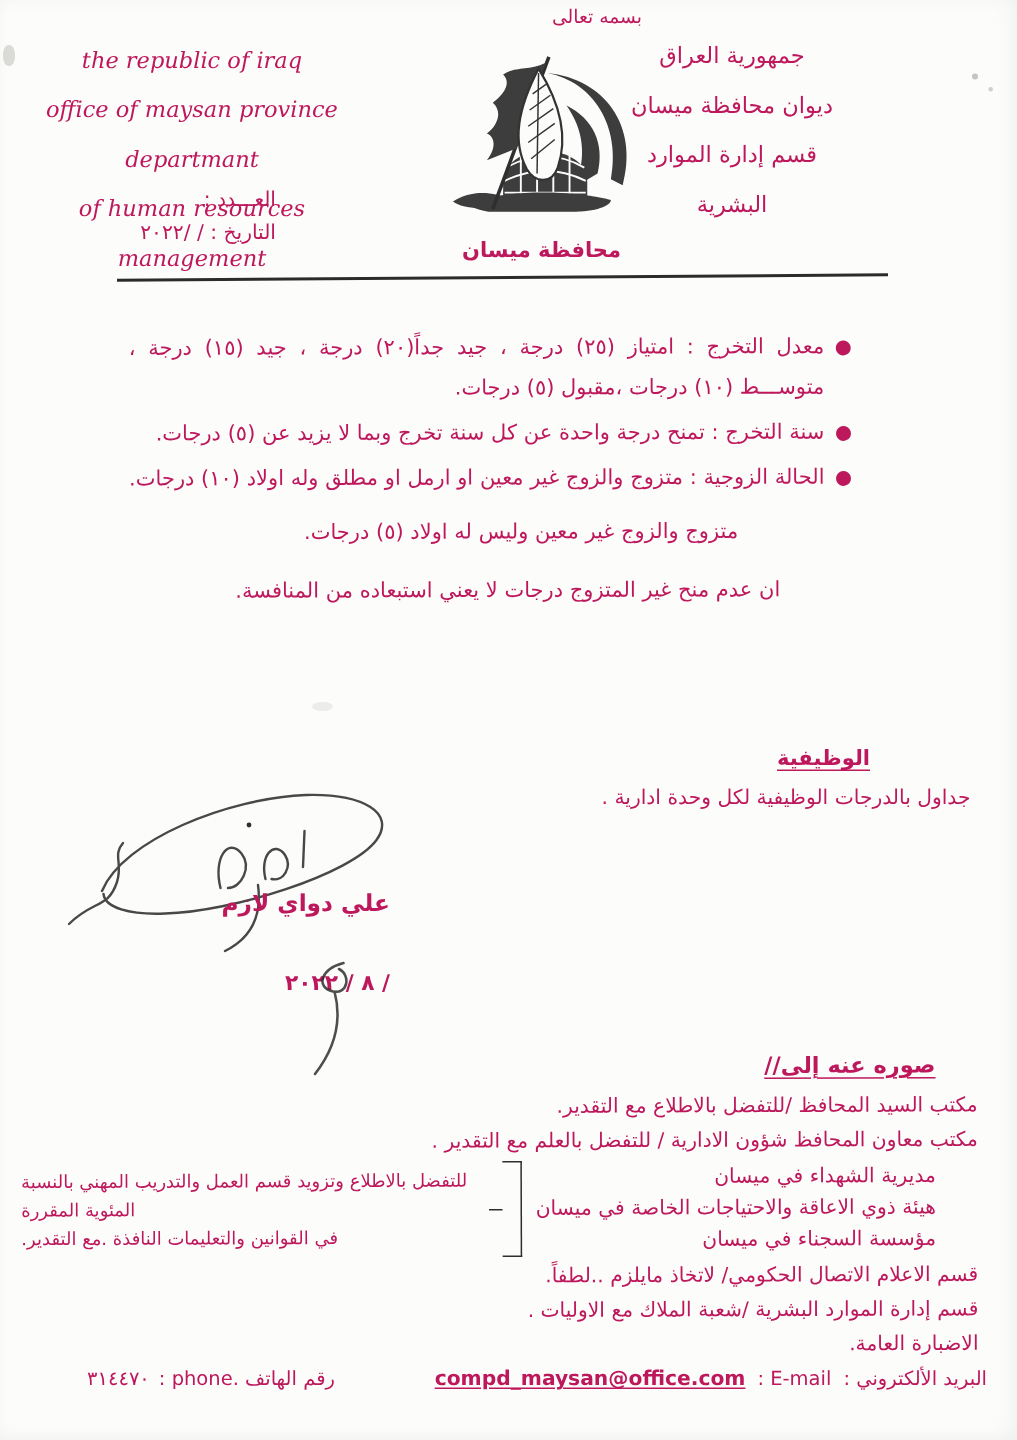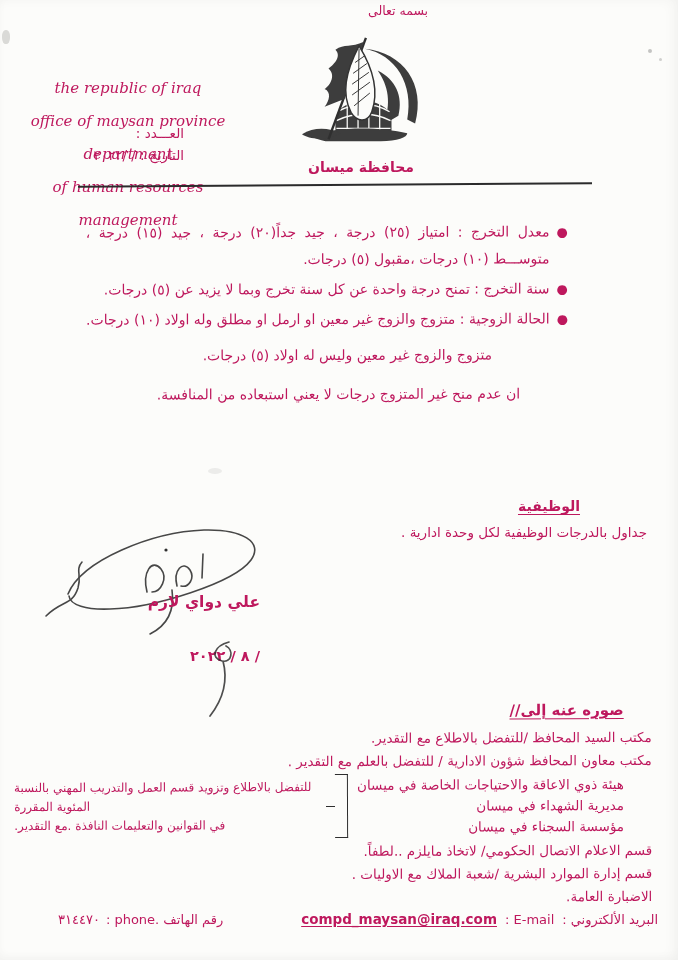--- a/index.html
+++ b/index.html
@@ -5,21 +5,21 @@
   html,body{margin:0;padding:0;background:#e9e9e7;}
   .page{
     position:relative;width:678px;height:960px;margin:0 auto;
     background:#fcfcfa;color:#be185d;overflow:hidden;
     font-family:"DejaVu Sans",sans-serif;
     box-shadow:inset -5px 0 12px rgba(0,0,0,.035), inset 0 -4px 10px rgba(0,0,0,.02);
   }
   
   .basmala{position:absolute;top:3px;left:398px;transform:translateX(-50%);font-size:12.5px;}
   .hdr-en{position:absolute;top:24px;left:16px;width:224px;text-align:center;
-    font-family:"DejaVu Serif",serif;font-style:italic;font-size:15px;line-height:33px;margin-top:48px;}
+    font-family:"DejaVu Serif",serif;font-style:italic;font-size:15px;line-height:33px;}
   .hdr-ar{position:absolute;top:21px;left:406px;width:164px;text-align:center;
     direction:rtl;font-size:15px;line-height:33px;}
   .refs{position:absolute;top:122px;left:44px;width:140px;direction:rtl;
     font-size:13.5px;line-height:22px;text-align:right;}
   .logo{position:absolute;top:33px;left:294px;width:134px;text-align:center;}
   .logo-caption{font-weight:bold;font-size:14px;margin-top:0;direction:rtl;}
   .rule{position:absolute;top:184px;left:78px;width:514px;border-top:2px solid #2b2b2b;
     transform:rotate(-0.4deg);}
   
   .doc-body{position:absolute;top:219px;right:110px;width:482px;direction:rtl;
@@ -78,20 +78,25 @@
 <div class="page">
 
   <div class="basmala">بسمه تعالى</div>
 
   <div class="hdr-en">
     <div>the republic of iraq</div>
     <div>office of maysan province departmant</div>
     <div>of human resources management</div>
   </div>
 
+  <div class="hdr-ar">
+    <div>جمهورية العراق</div>
+    <div>ديوان محافظة ميسان</div>
+    <div>قسم إدارة الموارد البشرية</div>
+  </div>
 
   <div class="refs">
     <div>العـــدد :</div>
     <div>التاريخ : /  /٢٠٢٢</div>
   </div>
 
   <div class="logo">
     <svg width="132" height="122" viewBox="0 0 132 124" aria-hidden="true">
       <g fill="#3d3d3d" stroke="none">
         <path d="M70,16 C101,22 120,52 113,88 L121,92 C132,52 109,20 70,16 Z"></path>
@@ -165,22 +170,22 @@
     </svg>
   </div>
 
   <div class="copy">
     <div class="copy-title">صوره عنه إلى//</div>
     <div class="cline">مكتب السيد المحافظ /للتفضل بالاطلاع مع التقدير.</div>
     <div class="cline">مكتب معاون المحافظ شؤون الادارية / للتفضل بالعلم مع التقدير .</div>
 
     <div class="group">
       <div class="gitems">
+        <div>مديرية الشهداء في ميسان</div>
         <div>هيئة ذوي الاعاقة والاحتياجات الخاصة في ميسان</div>
-        <div>مديرية الشهداء في ميسان</div>
         <div>مؤسسة السجناء في ميسان</div>
       </div>
       <div class="bracket"></div>
       <div class="gnote">
         <div>للتفضل بالاطلاع وتزويد قسم العمل والتدريب المهني بالنسبة المئوية المقررة</div>
         <div>في القوانين والتعليمات النافذة .مع التقدير.</div>
       </div>
     </div>
 
     <div class="cline">قسم الاعلام الاتصال الحكومي/ لاتخاذ مايلزم ..لطفاً.</div>
@@ -189,21 +194,21 @@
   </div>
 
   <div class="footer">
     <div class="f-phone">
       <span>رقم الهاتف .phone :</span>
       <span>٣١٤٤٧٠</span>
     </div>
     <div class="f-email">
       <span>البريد الألكتروني :</span>
       <span>E-mail :</span>
-      <span class="addr">compd_maysan@iraq.com</span>
+      <span class="addr">compd_maysan@office.com</span>
     </div>
   </div>
 
   <div class="spot spot-a"></div>
   <div class="spot spot-b"></div>
   <div class="spot spot-c"></div>
   <div class="spot spot-d"></div>
 </div>
 
 </body></html>

